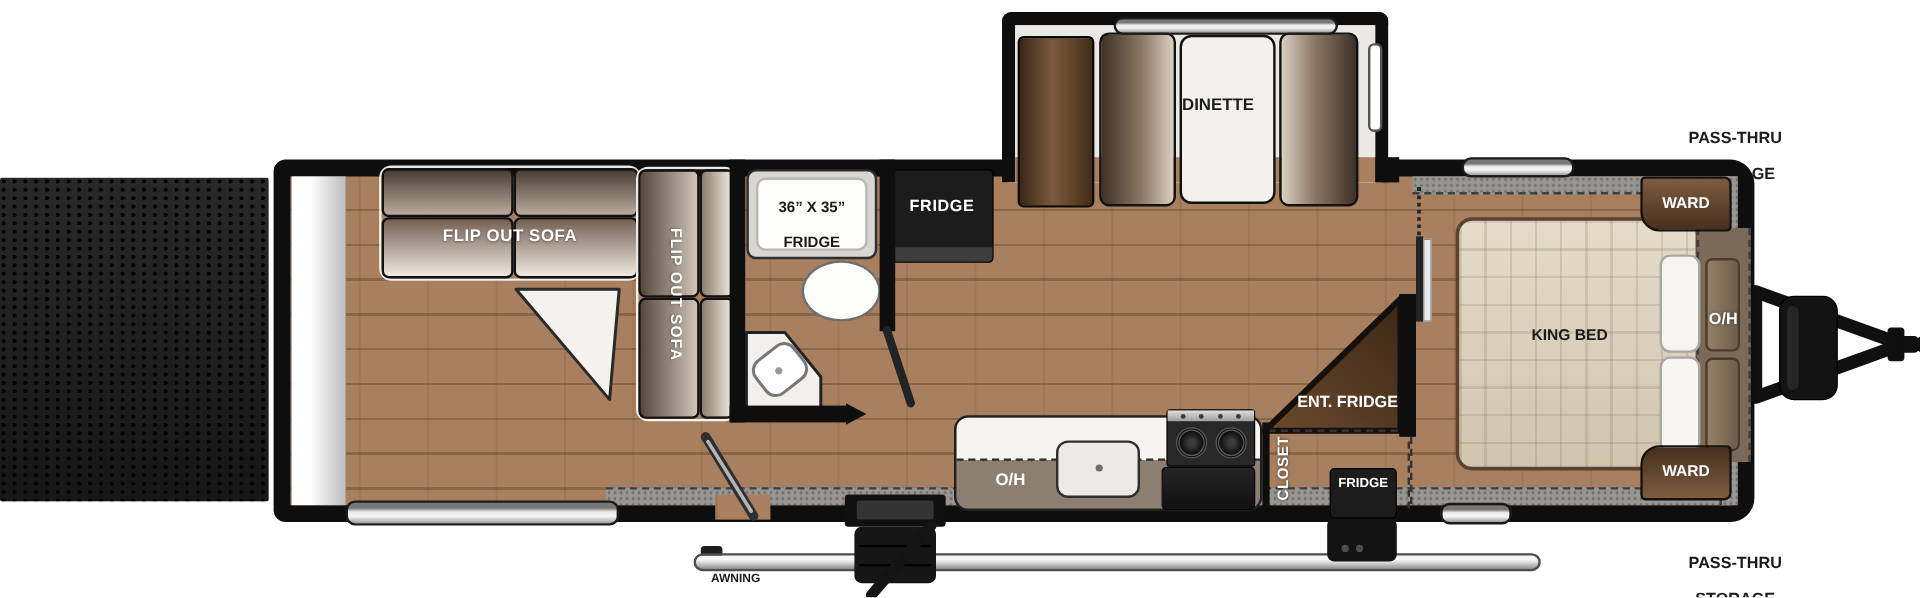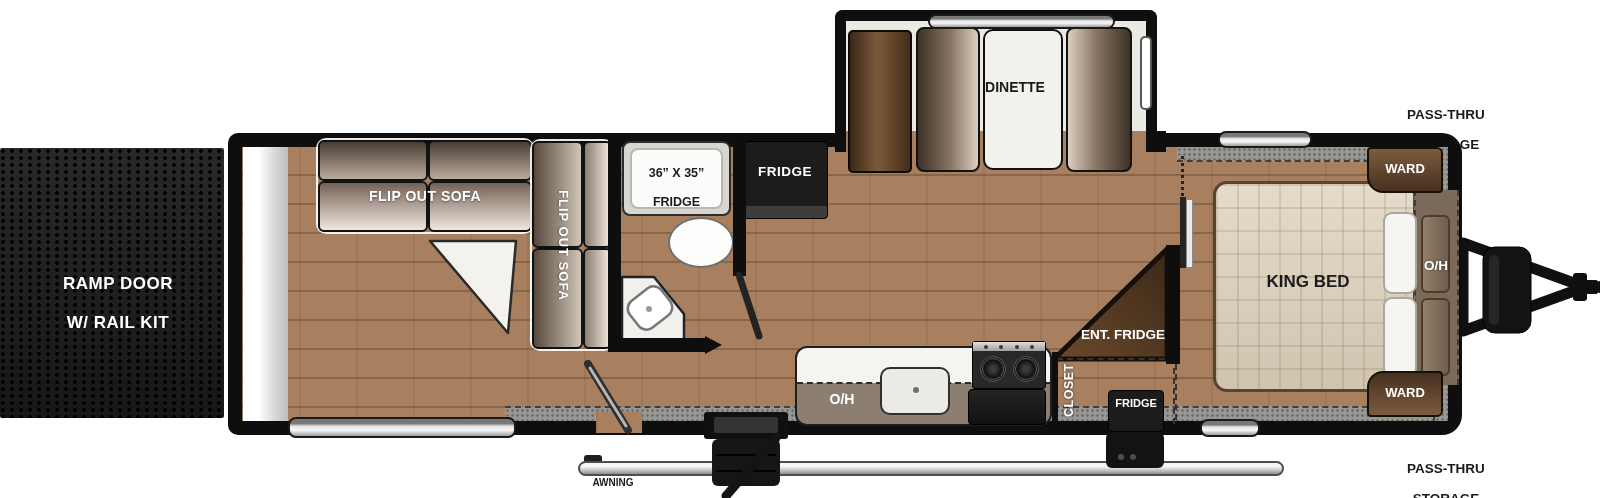--- a/index.html
+++ b/index.html
@@ -30,24 +30,20 @@
 </style>
 </head>
 <body>
 
 <div id="stage">
 
   <div class="abs" style="left:0;top:148px;width:224px;height:270px;background-color:#1d1d1d;
               background-image:radial-gradient(circle at 3px 3px, #000 1.6px, transparent 1.8px),
                                linear-gradient(180deg, rgba(255,255,255,.05), rgba(0,0,0,.2));
               background-size:9px 7px,auto;border-radius:2px;"></div>
-  <div class="lbl" style="left:20px;top:254px;width:196px;font-size:17px;letter-spacing:.5px;">
-    <span>RAMP DOOR</span><br>
-    <span>W/ RAIL KIT</span>
-  </div>
 
   <div class="abs floor-bg" style="left:228px;top:133px;width:1234px;height:302px;border:14px solid #0e0e0e;
               border-radius:10px 20px 20px 10px;z-index:1;"></div>
 
   <div class="abs" style="left:243px;top:147px;width:45px;height:274px;z-index:2;
               background:linear-gradient(90deg,#ffffff 0 35%,#d9d9d9 70%,#bdbdbd 100%);"></div>
 
   <div class="abs gray-band" style="left:505px;top:406px;width:943px;height:15px;border-top:2px dashed #3f3f3f;z-index:2;"></div>
   <div class="abs gray-band" style="left:1177px;top:147px;width:271px;height:15px;border-bottom:2px dashed #3f3f3f;z-index:2;"></div>
   <div class="abs gray-band" style="left:1433px;top:147px;width:15px;height:274px;border-left:2px dashed #3f3f3f;z-index:2;"></div>
@@ -176,21 +172,21 @@
   <div class="abs" style="left:1181px;top:156px;width:0;height:40px;border-left:3px dotted #242424;z-index:4;"></div>
   <div class="abs" style="left:1180px;top:197px;width:6px;height:71px;background:#242424;z-index:4;"></div>
   <div class="abs" style="left:1186px;top:199px;width:7px;height:69px;background:#e9e9e9;border:1px solid #8a8a8a;z-index:4;"></div>
   <div class="abs" style="left:1175px;top:364px;width:0;height:56px;border-left:2px dashed #333;z-index:4;"></div>
 
   <div class="abs" style="left:1213px;top:181px;width:203px;height:211px;border:3px solid #5a432f;border-radius:14px;z-index:3;
               background-color:#dbcfb8;
               background-image:repeating-linear-gradient(90deg, rgba(120,98,70,.18) 0 2px, transparent 2px 21px),
                                repeating-linear-gradient(180deg, rgba(120,98,70,.18) 0 2px, transparent 2px 23px),
                                linear-gradient(180deg, rgba(255,255,255,.25), rgba(0,0,0,.05));"></div>
-  <div class="lbl dark" style="left:1238px;top:272px;width:140px;font-size:17px;z-index:5;">KING BED</div>
+  <div class="lbl dark" style="left:1238px;top:272px;width:140px;font-size:13px;z-index:5;">KING BED</div>
   <div class="abs" style="left:1414px;top:190px;width:45px;height:195px;background:#7b6a59;
               border-left:2px dashed #3c3c3c;border-right:2px dashed #3c3c3c;z-index:3;"></div>
   <div class="abs" style="left:1383px;top:212px;width:34px;height:82px;background:#f6f5f2;border:2px solid #a9a7a2;
               border-radius:9px;z-index:4;"></div>
   <div class="abs" style="left:1383px;top:297px;width:34px;height:81px;background:#f6f5f2;border:2px solid #a9a7a2;
               border-radius:9px;z-index:4;"></div>
   <div class="abs" style="left:1421px;top:215px;width:29px;height:78px;border:2px solid #4e3b29;border-radius:6px;z-index:4;
               background:linear-gradient(90deg,#93806a,#6f5e4d);"></div>
   <div class="abs" style="left:1421px;top:298px;width:29px;height:78px;border:2px solid #4e3b29;border-radius:6px;z-index:4;
               background:linear-gradient(90deg,#93806a,#6f5e4d);"></div>

